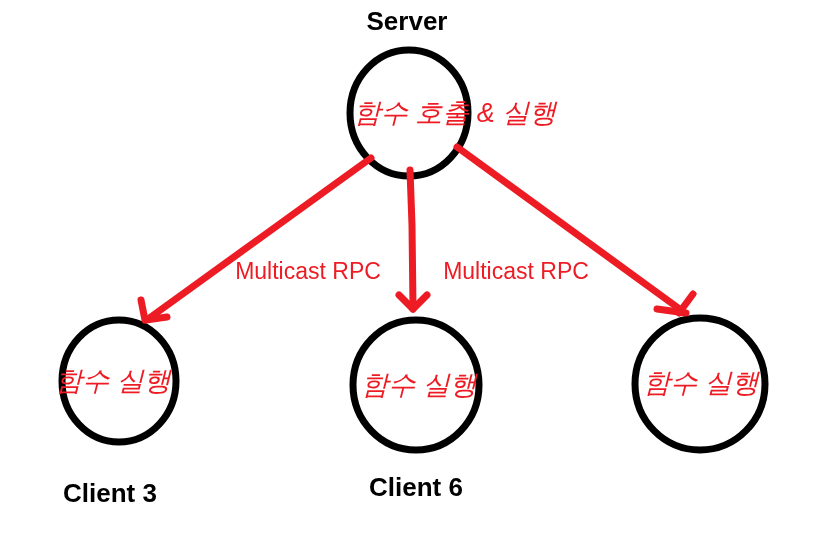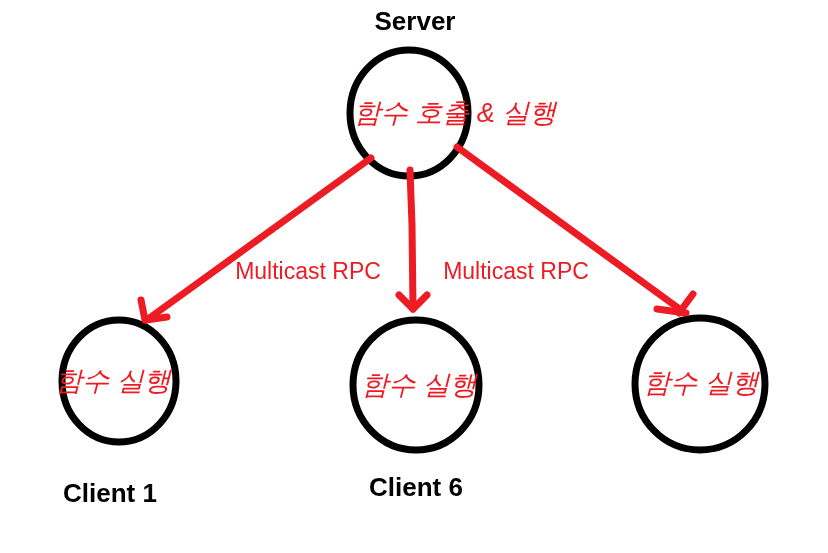--- a/index.html
+++ b/index.html
@@ -74,28 +74,28 @@
       <line x1="413" y1="309" x2="427" y2="295"></line>
     </g>
 
     <g stroke="var(--red)" stroke-width="7" stroke-linecap="round" fill="none">
       <line x1="457" y1="147" x2="681" y2="310"></line>
       <line x1="657" y1="309" x2="686" y2="313"></line>
       <line x1="679" y1="313" x2="693" y2="294"></line>
     </g>
   </svg>
 
-  <div class="label title-text" style="left:407px; top:21px;margin-left:8px;">Server</div>
+  <div class="label title-text" style="left:407px; top:21px;">Server</div>
 
   <div class="label red-inner" style="left:455px; top:113px;">함수 호출 &amp; 실행</div>
 
   <div class="label edge-label" style="left:308px; top:271px;">Multicast RPC</div>
   <div class="label edge-label" style="left:516px; top:271px;">Multicast RPC</div>
 
   <div class="label red-inner" style="left:113px; top:381px;">함수 실행</div>
-  <div class="label title-text" style="left:110px; top:493px;">Client 1</div>
+  <div class="label title-text" style="left:110px; top:493px;">Client 3</div>
 
   <div class="label red-inner" style="left:419px; top:385px;">함수 실행</div>
   <div class="label title-text" style="left:416px; top:487px;">Client 6</div>
 
   <div class="label red-inner" style="left:701px; top:383px;">함수 실행</div>
 
 </div>
 
 </body></html>

